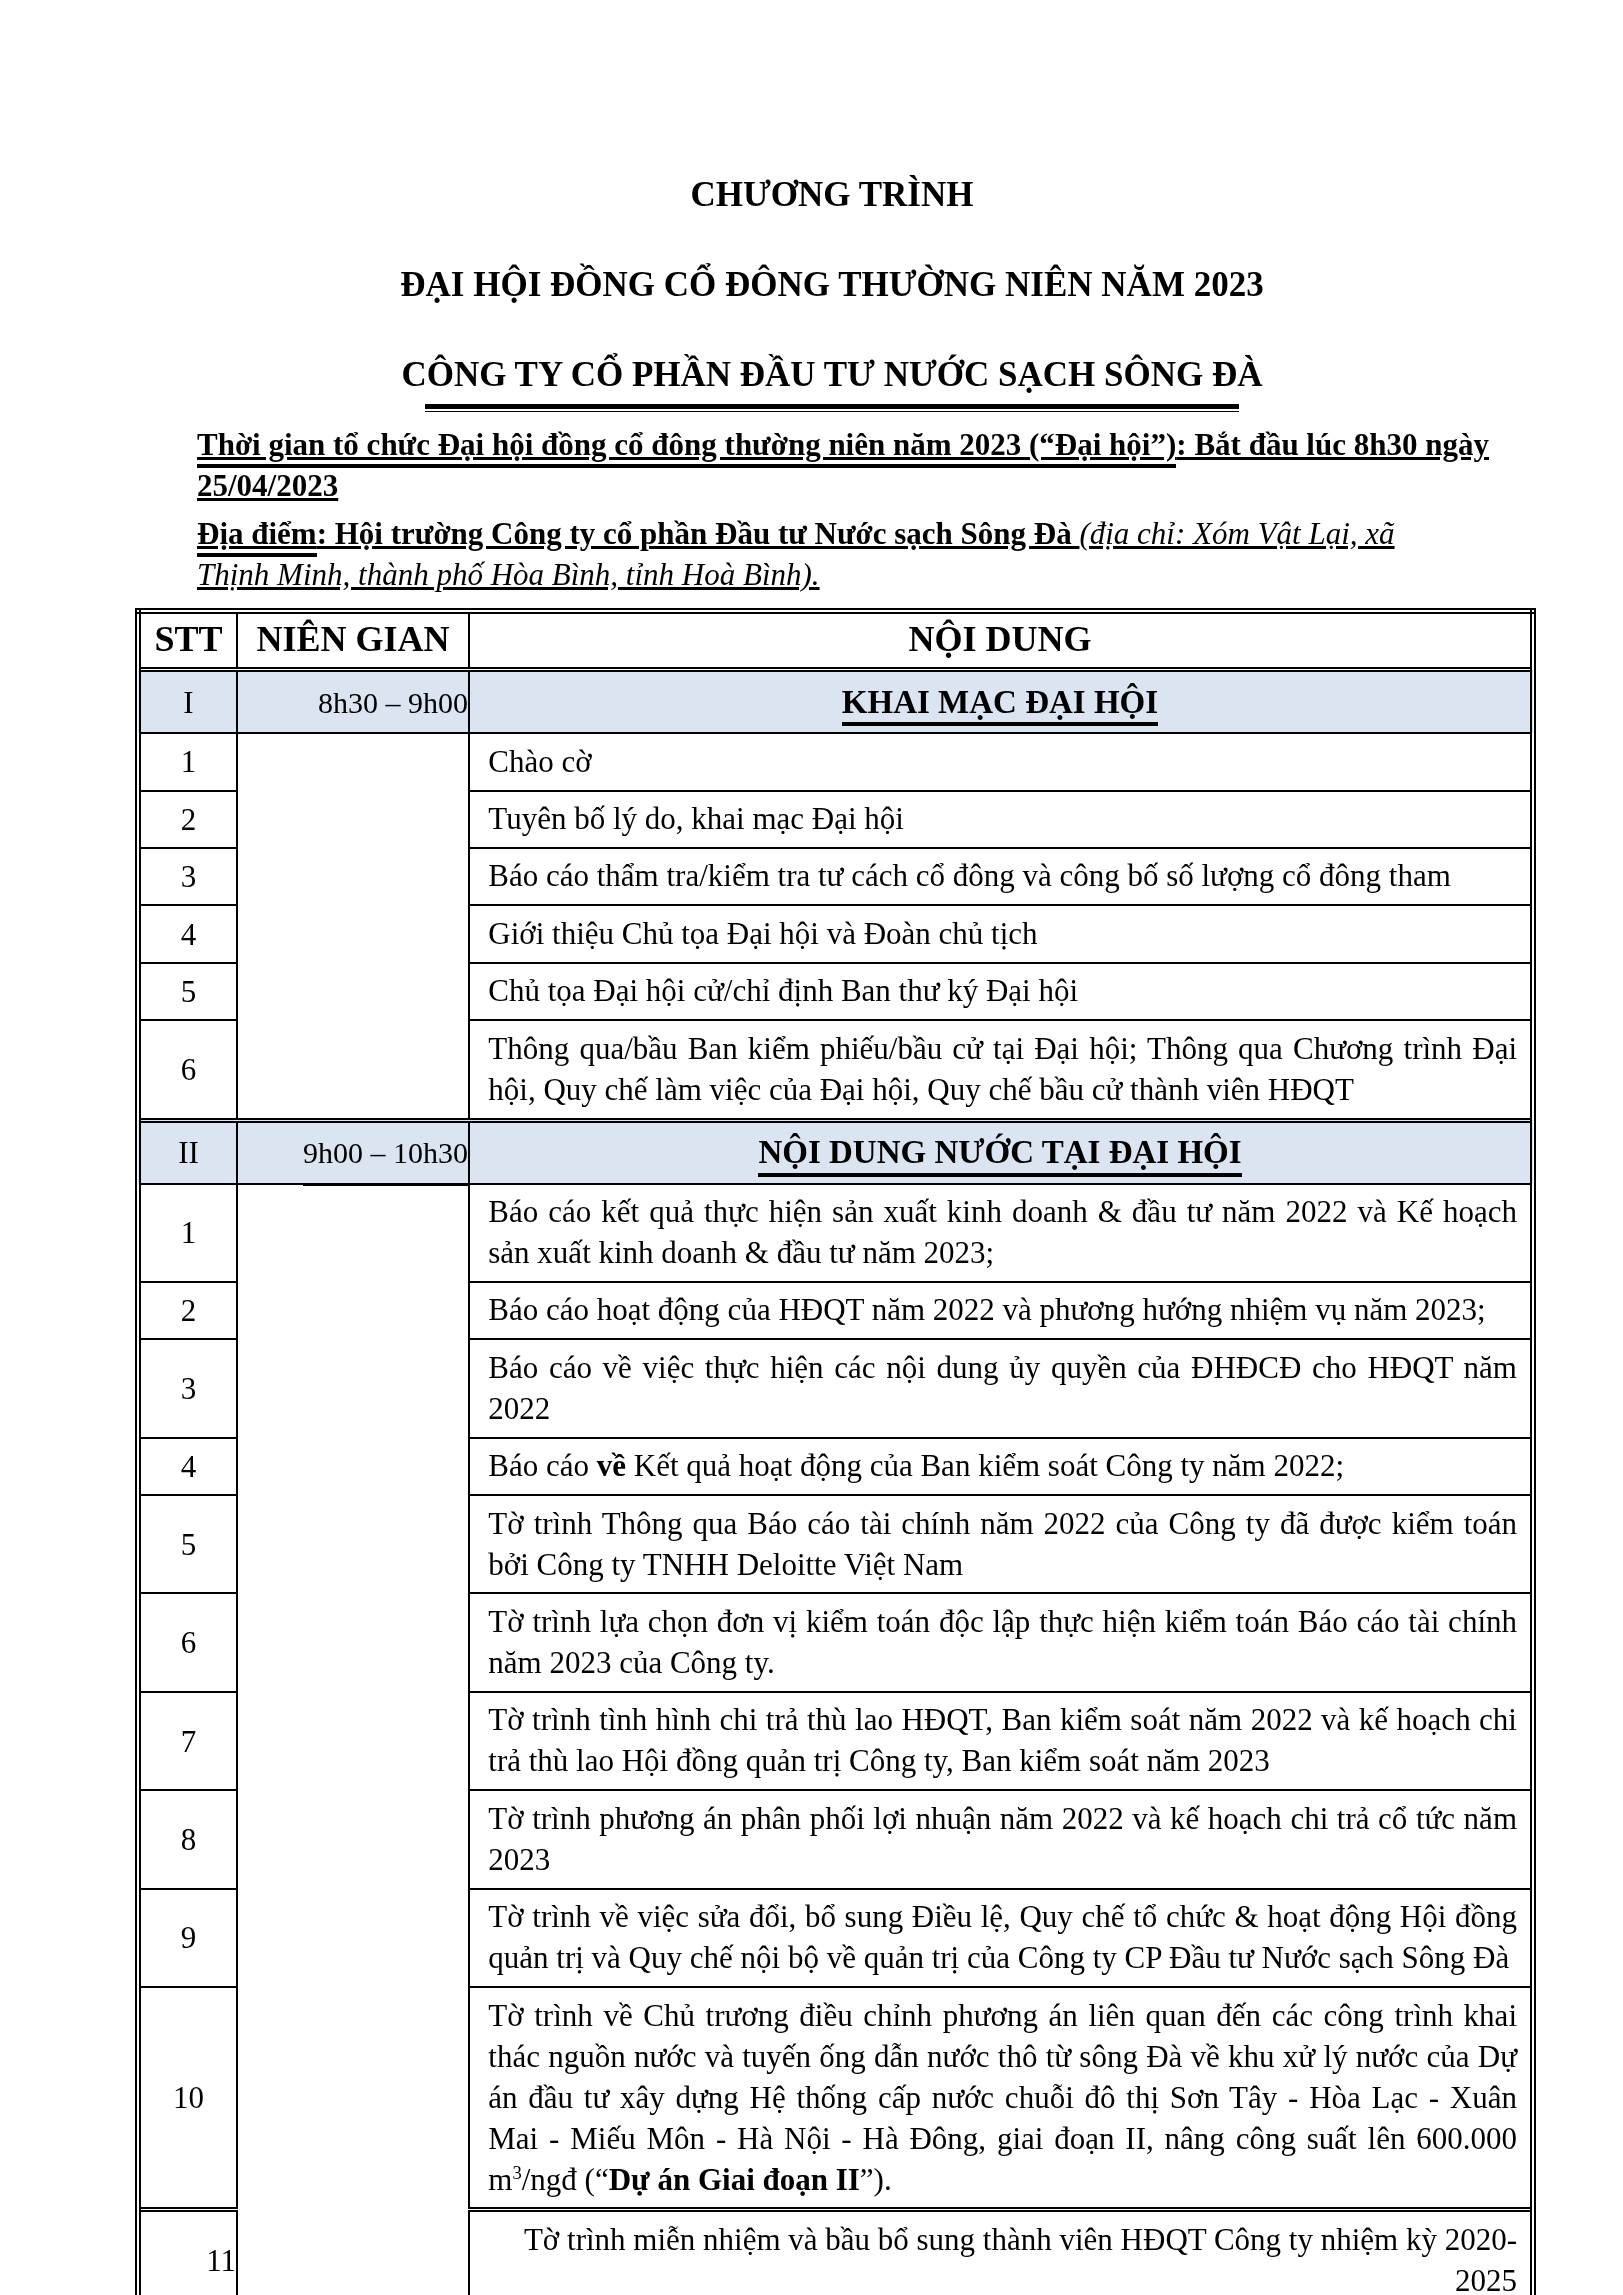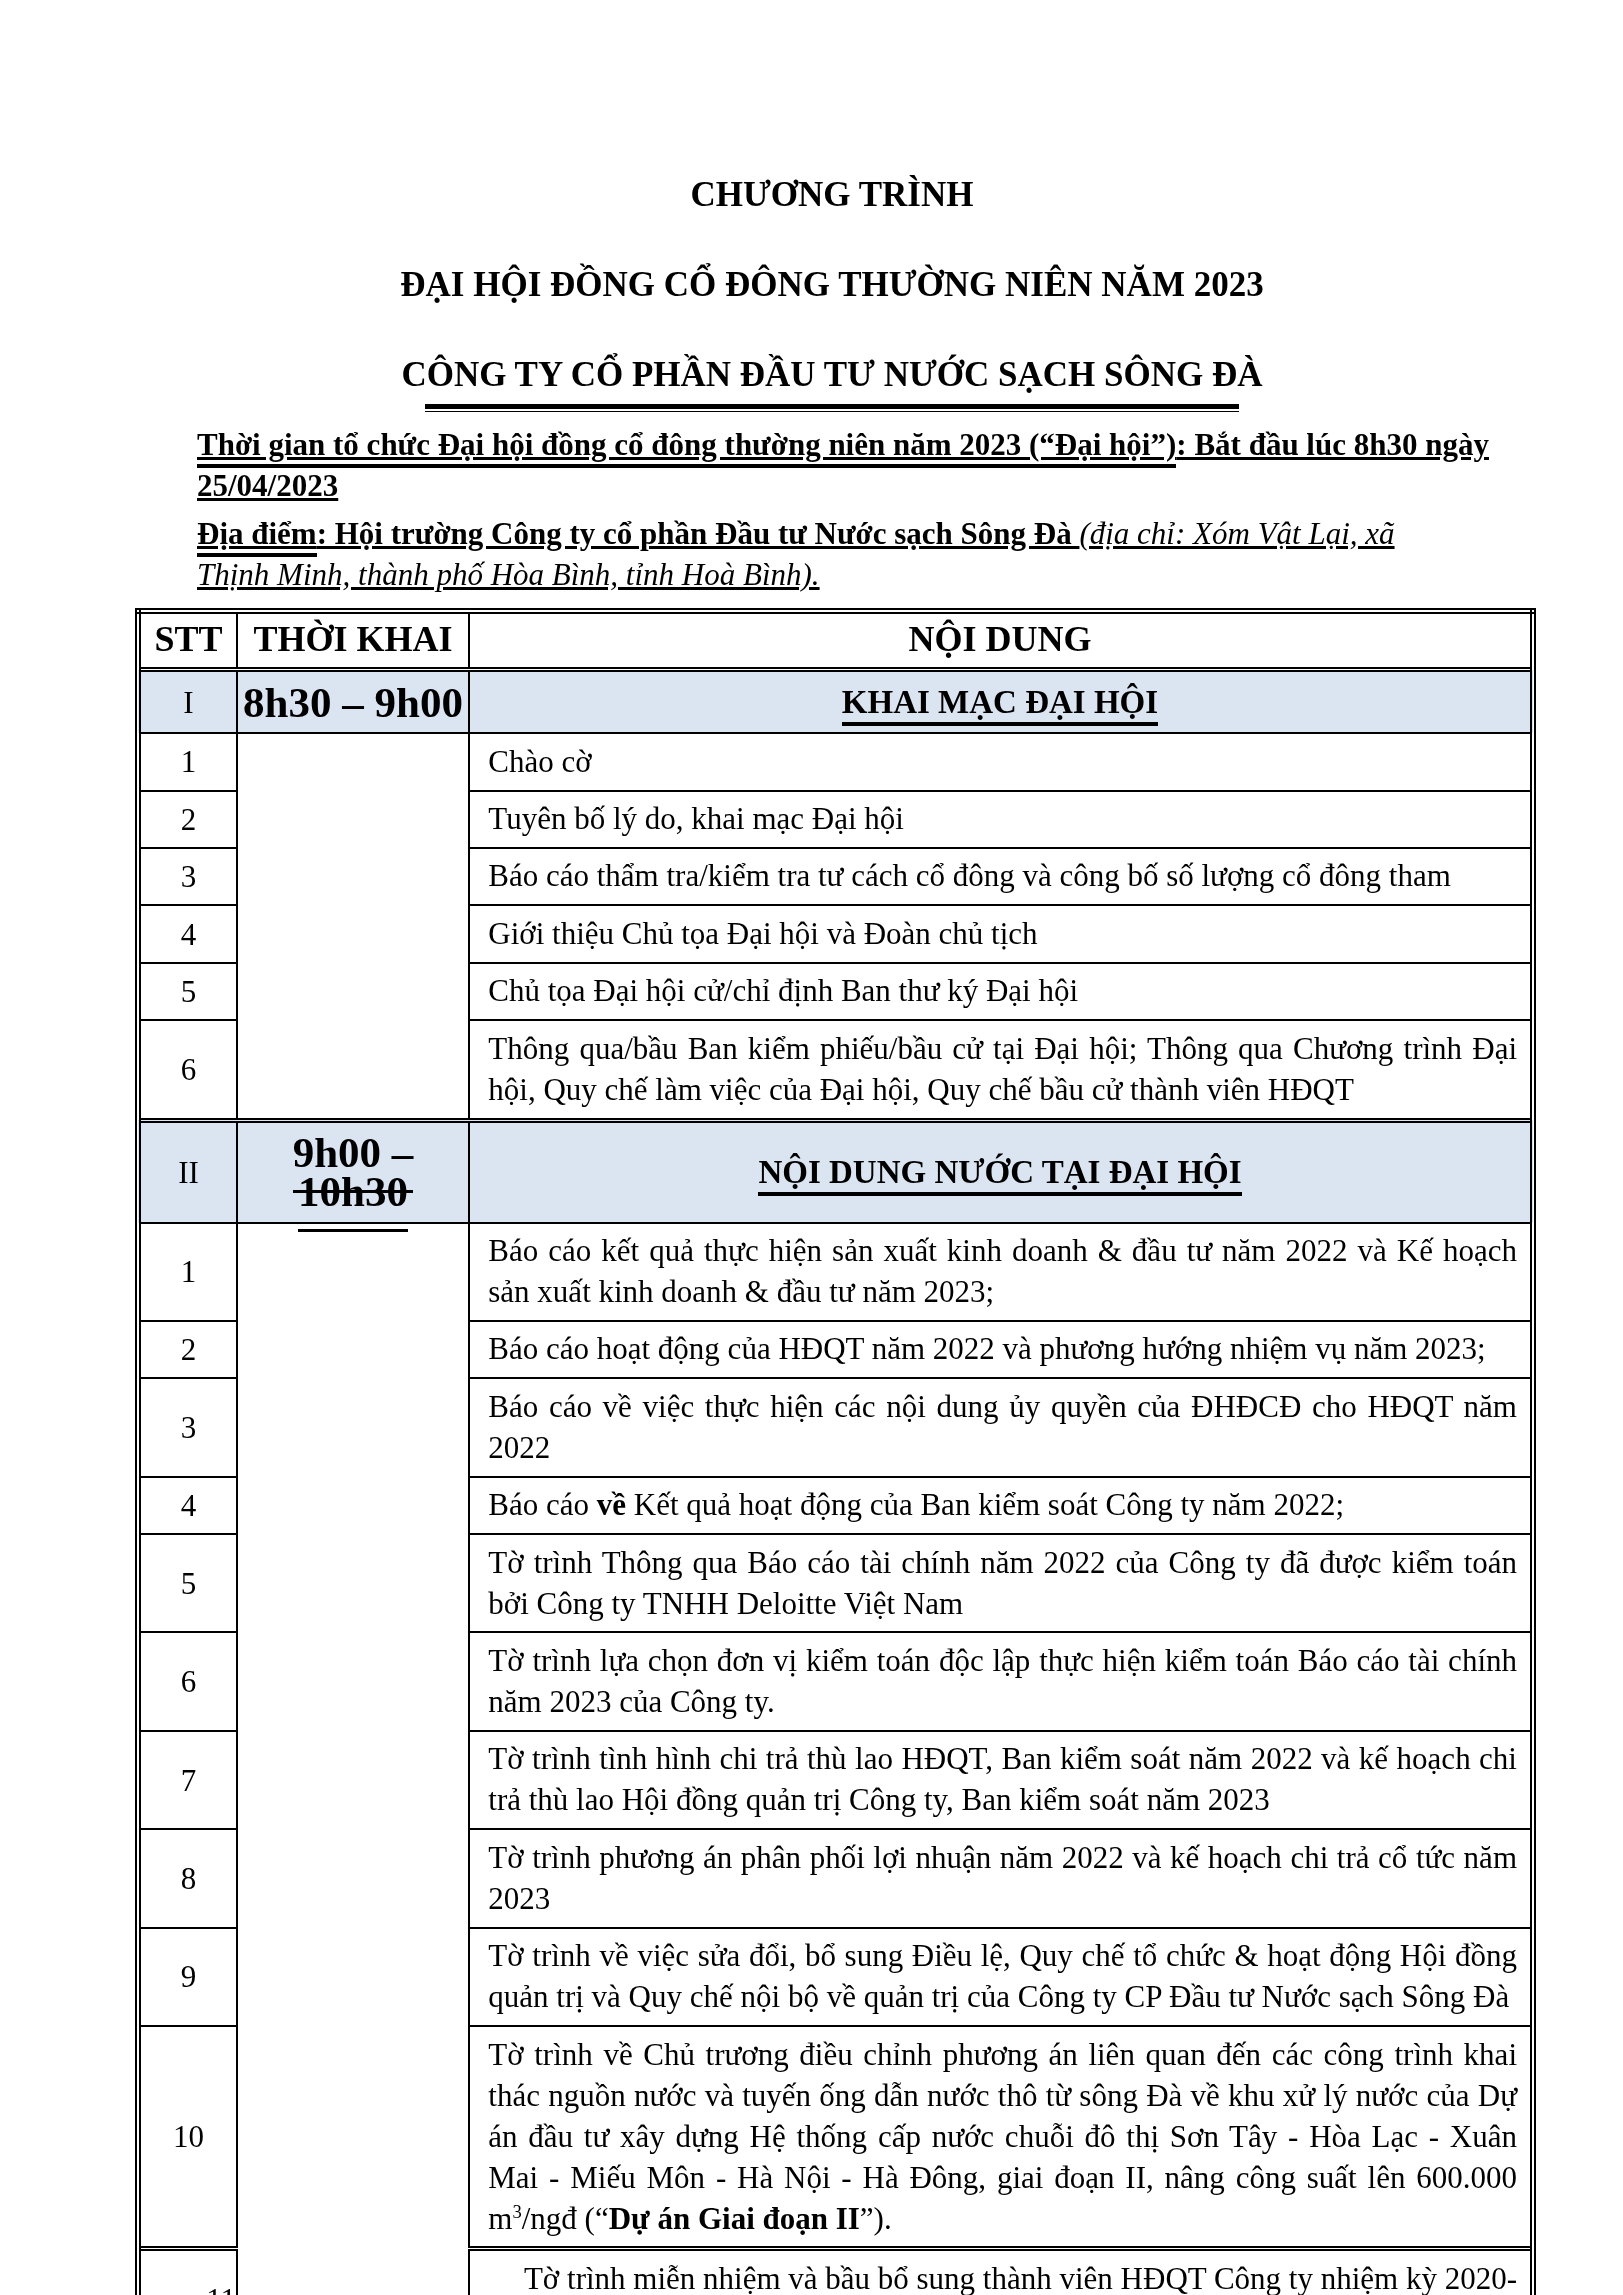--- a/index.html
+++ b/index.html
@@ -33,21 +33,21 @@
   }
   col.c-stt{width:99px;}
   col.c-time{width:232px;}
   col.c-content{width:1064px;}
   .agenda th,.agenda td{border:2px solid #000;vertical-align:middle;box-sizing:border-box;}
   .agenda th{
     font-size:36px;font-weight:bold;text-align:center;
     padding:6.5px 0 7.9px 0;line-height:39px;
   }
   td.stt-cell{text-align:center;font-size:31px;line-height:39px;padding:5.2px 0;}
-  td.time-cell{text-align:center;font-weight:bold;font-size:43px;line-height:39px;padding:5.2px 0;}
+  td.time-cell{text-align:right;font-weight:normal;font-size:30px;line-height:39px;padding:5.2px 0;}
   td.time-spacer{background:#fff;}
   tr.section-row td{
     background:var(--section-bg,#dbe5f1);
     border-top:5.2px double #000;
     padding:10.5px 0;
   }
   td.heading-cell{text-align:center;padding-left:18.3px;}
   .heading-text{
     font-weight:bold;font-size:33px;line-height:39px;
     border-bottom:4.6px solid #000;padding-bottom:2.6px;
@@ -80,21 +80,21 @@
 
   <table class="agenda">
     <colgroup>
       <col class="c-stt">
         <col class="c-time">
         <col class="c-content">
     </colgroup>
     <thead>
       <tr>
         <th>STT</th>
-        <th>THỜI KHAI</th>
+        <th>NIÊN GIAN</th>
         <th>NỘI DUNG</th>
       </tr>
     </thead>
     <tbody>
         <tr class="section-row">
           <td class="stt-cell">I</td>
           <td class="time-cell"><span>8h30 – 9h00</span></td>
           <td class="heading-cell"><span class="heading-text">KHAI MẠC ĐẠI HỘI</span></td>
         </tr>
         <tr class="item-row">

